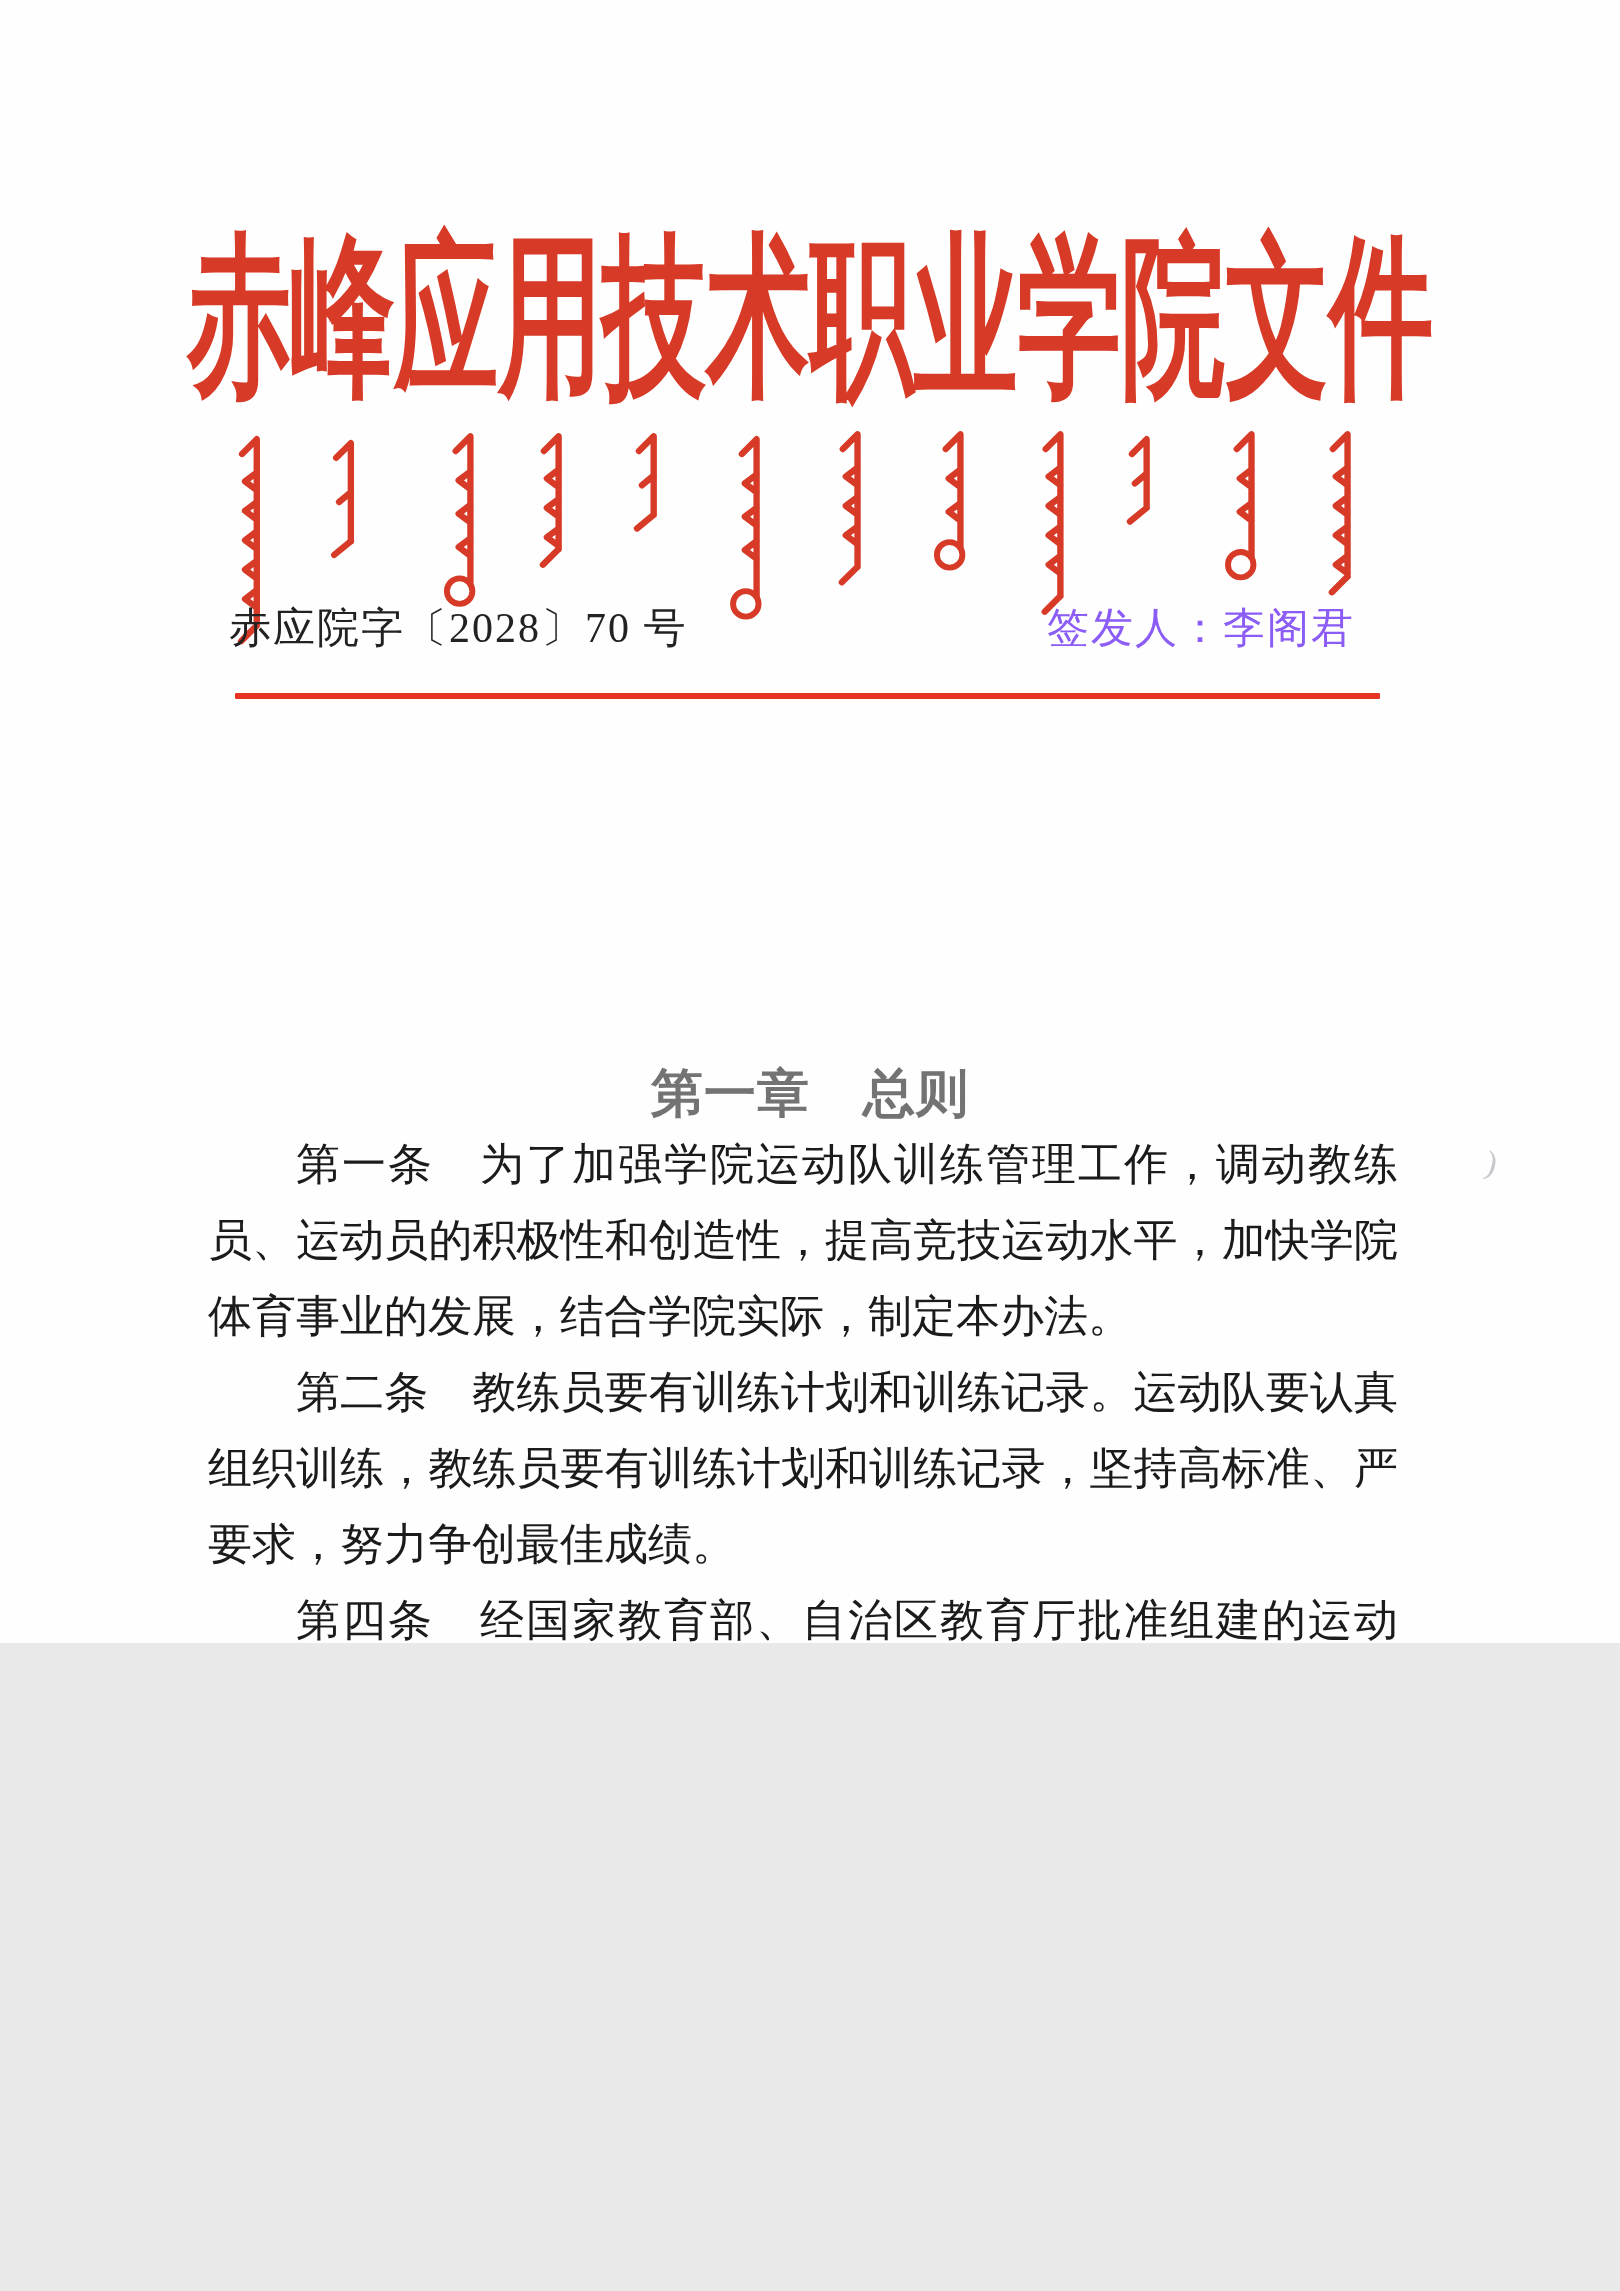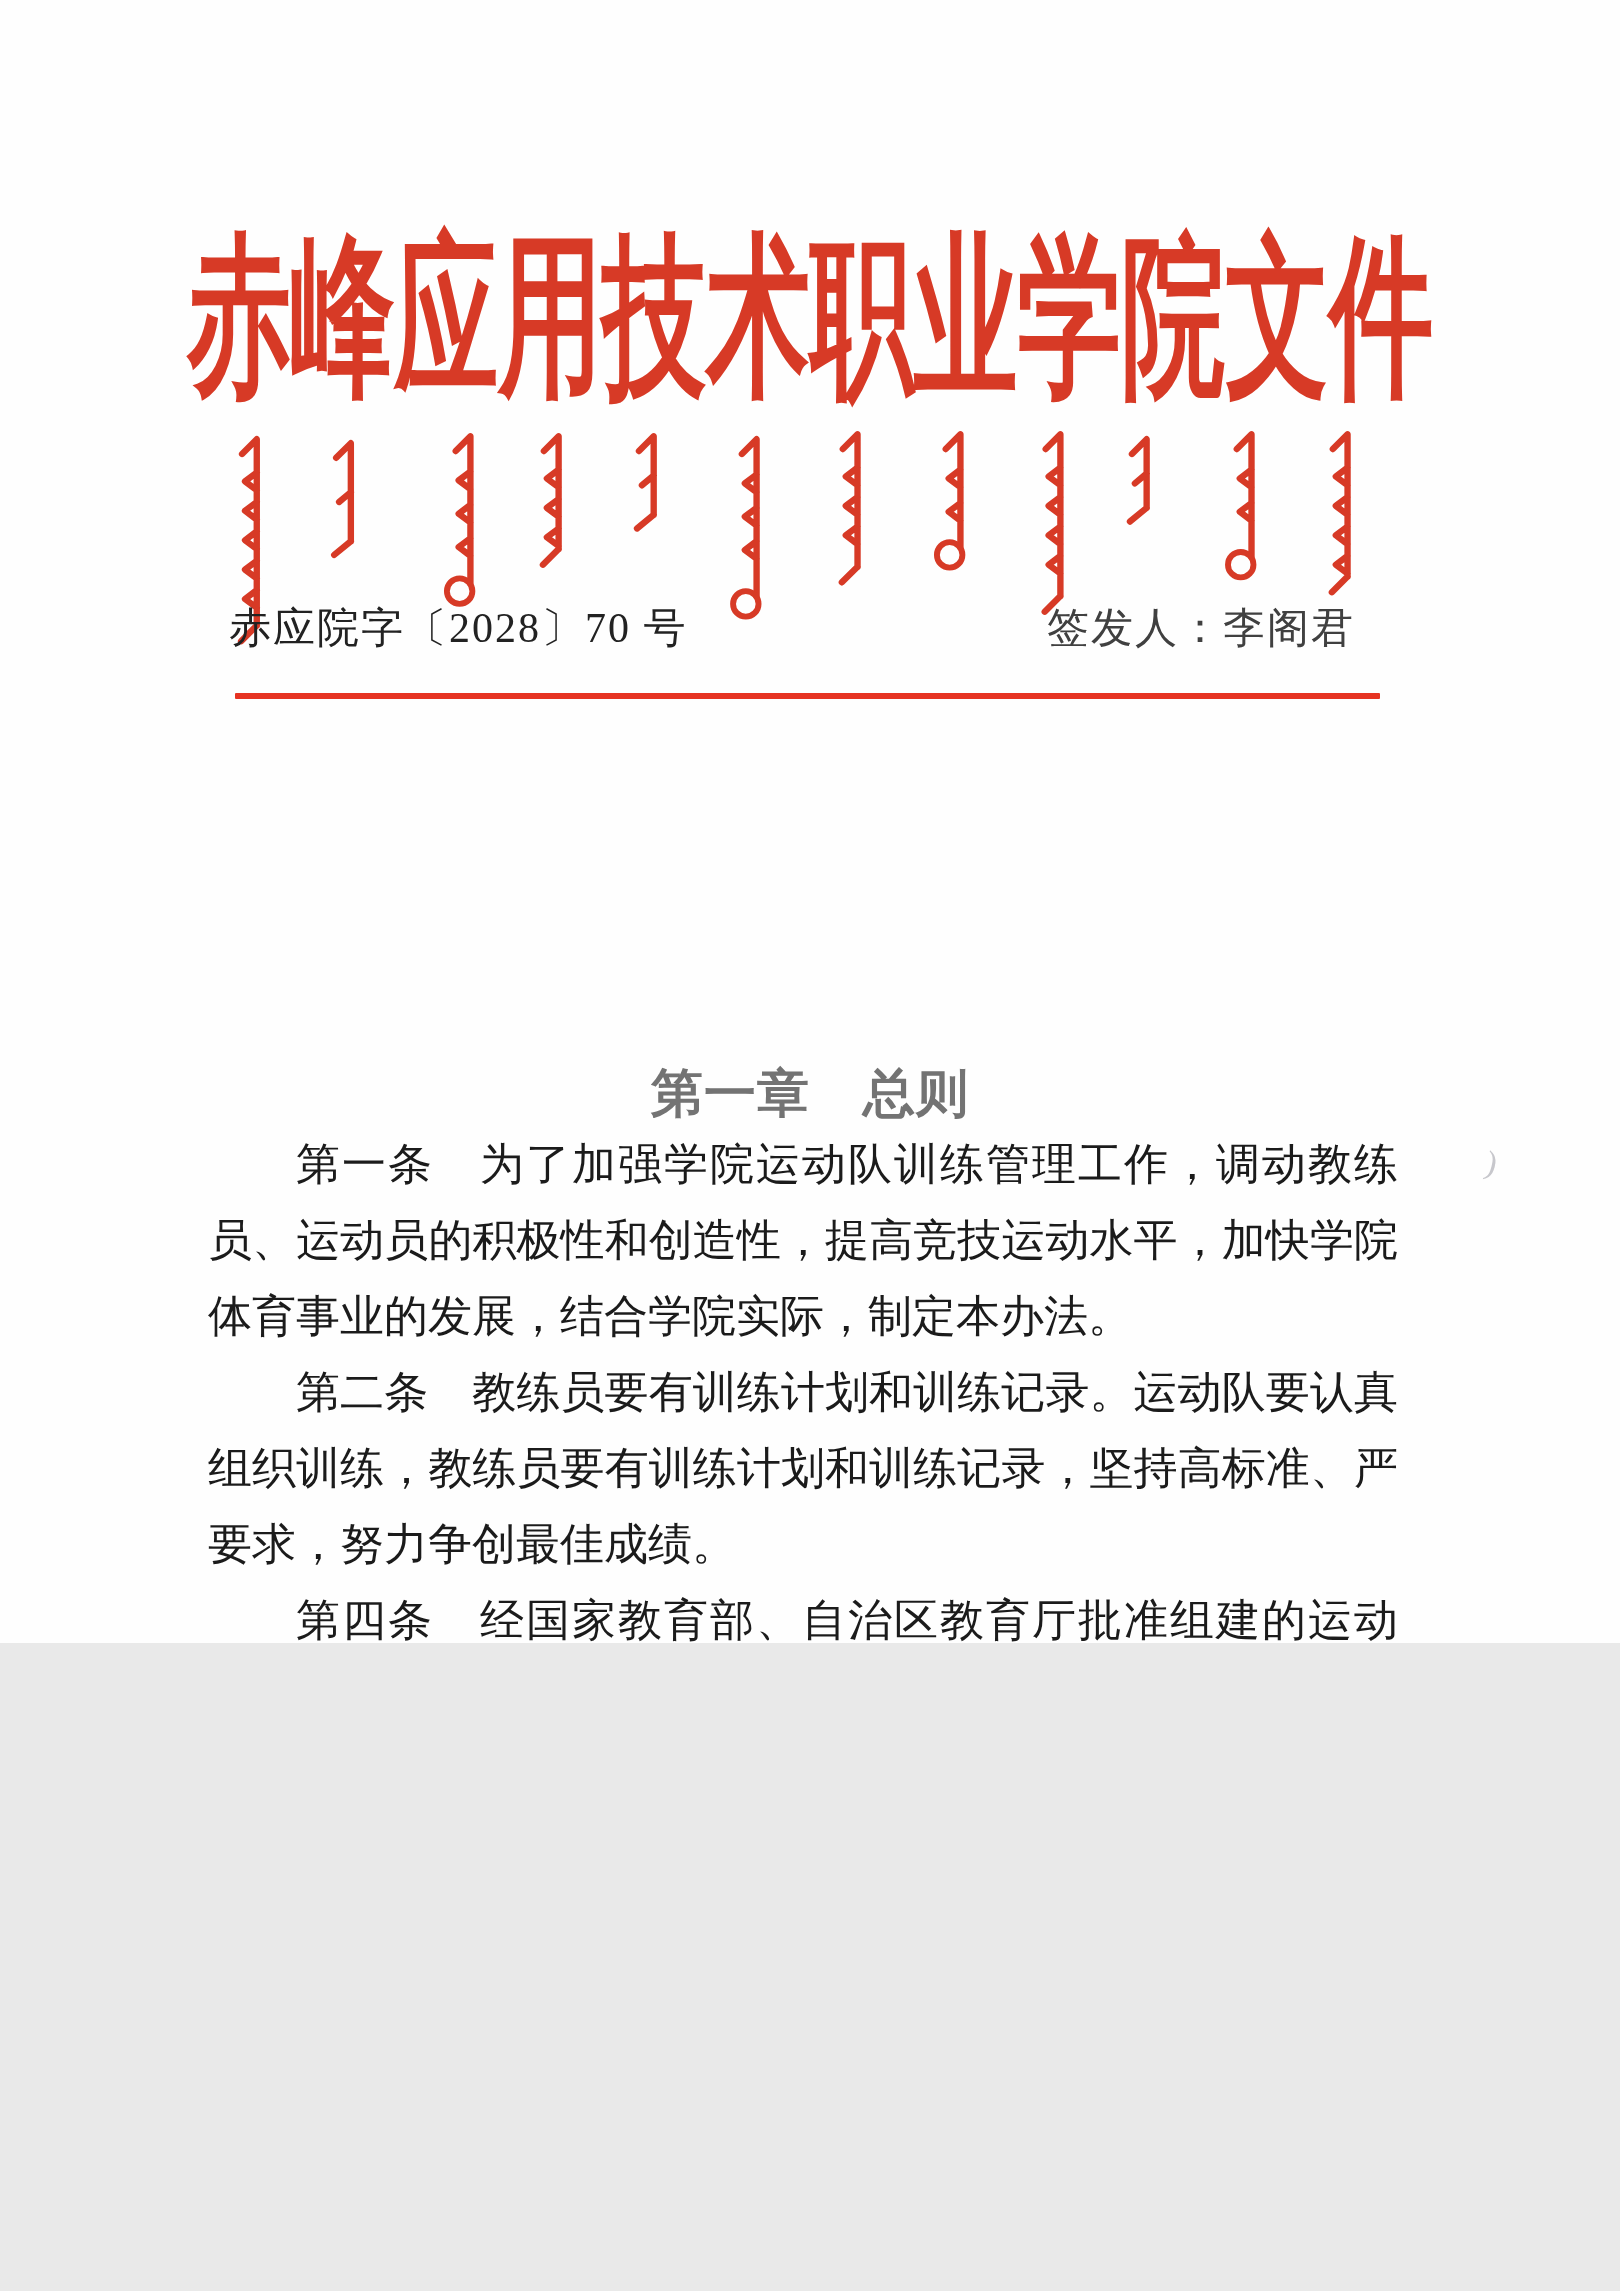--- a/index.html
+++ b/index.html
@@ -34,21 +34,21 @@
   .doc-number{
     position:absolute;top:600px;left:229px;
     font-size:42px;letter-spacing:2px;
     font-family:"Liberation Serif","DejaVu Serif",serif;
     color:#222;
   }
   .issuer{
     position:absolute;top:600px;left:1047px;
     font-size:42px;letter-spacing:2px;
     font-family:"Liberation Serif","DejaVu Serif",serif;
-    color:#404040;
+    color:#8b5cf6;
   }
   
   .red-rule{
     position:absolute;top:693px;left:235px;
     width:1145px;height:5.9px;
     border-radius:1px;
   }
   
   .doc-title{
     position:absolute;top:839px;left:0;width:100%;

